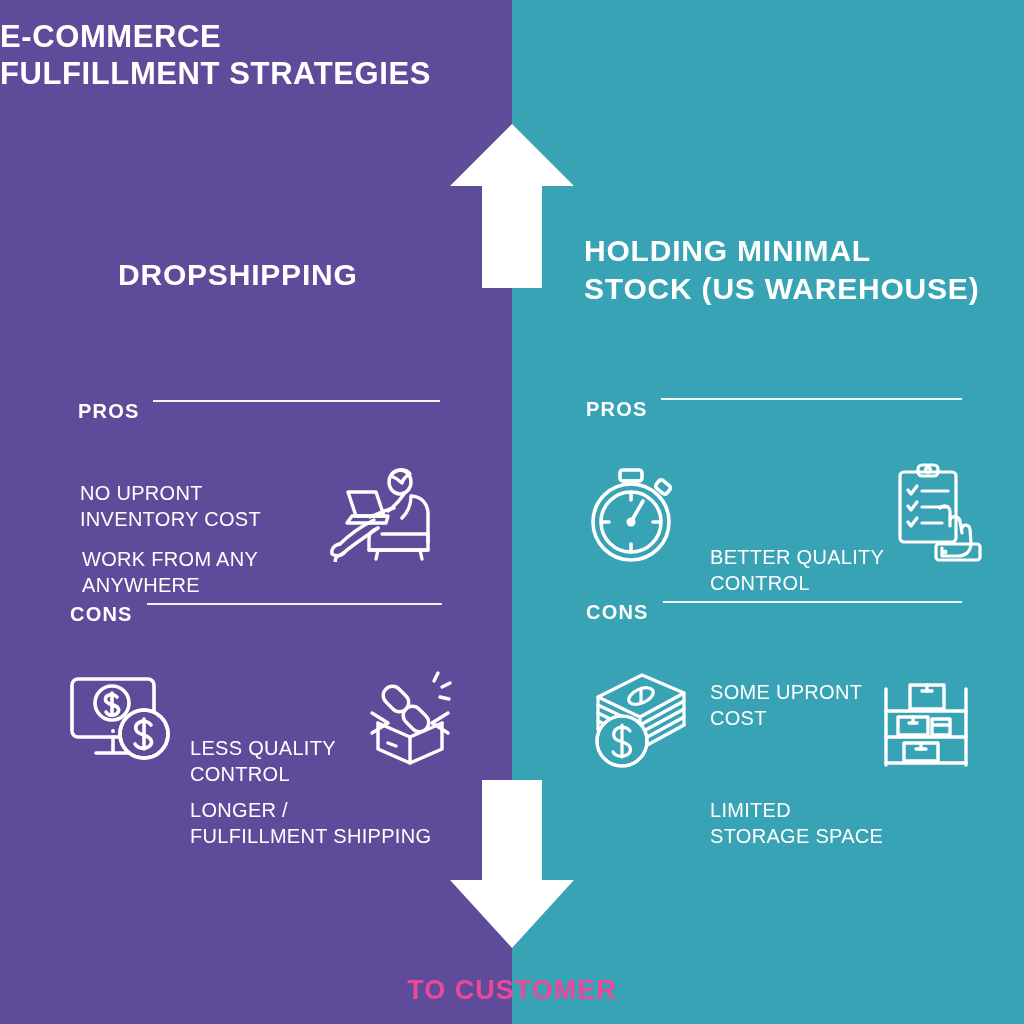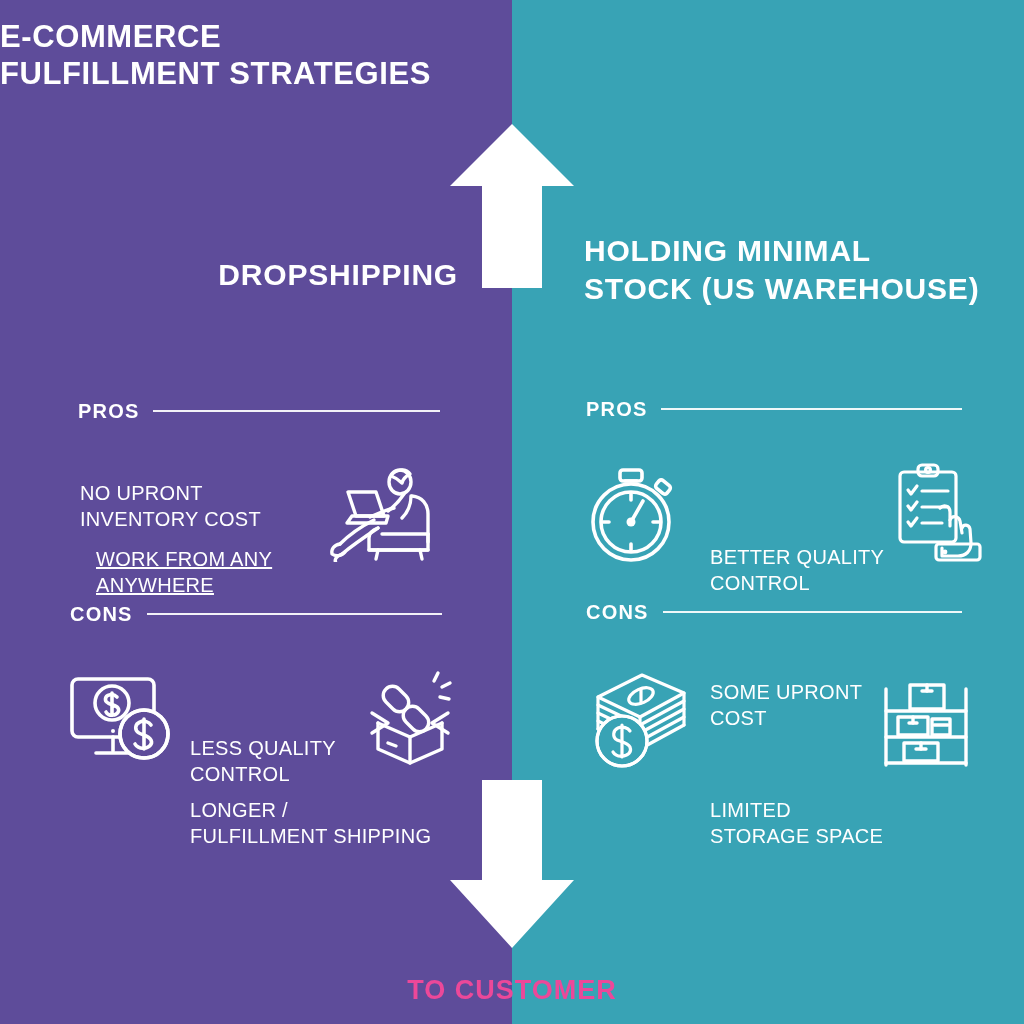--- a/index.html
+++ b/index.html
@@ -65,28 +65,28 @@
   
   .col-heading {
     position: absolute;
     color: #ffffff;
     font-weight: bold;
     font-size: 30px;
     letter-spacing: 0.8px;
     line-height: 38px;
     z-index: 4;
   }
-  #heading-left  { left: 128px; top: 256px; width: 330px; text-align: right; }
+  #heading-left  { left: 118px; top: 256px; width: 330px; }
   #heading-right { left: 584px; top: 232px; width: 400px; }
 
   
   .section { position: absolute; z-index: 3; }
   .section-head {
     display: flex;
-    align-items: center;
+    align-items: flex-start;
     gap: 14px;
     height: 22px;
   }
   .section-head .label {
     color: #ffffff;
     font-weight: bold;
     font-size: 20px;
     letter-spacing: 1.2px;
     white-space: nowrap;
   }
@@ -175,21 +175,21 @@
       <span class="label">PROS</span>
       <span class="rule"></span>
     </div>
     <div class="section-body">
 
       <div class="item-text" style="left:2px; top:44px; width:210px;">
         <div>NO UPRONT</div>
         <div>INVENTORY COST</div>
       </div>
 
-      <div class="item-text" style="left:18px; top:110px; width:220px;text-decoration:underline;">
+      <div class="item-text" style="left:4px; top:110px; width:220px;">
         <div>WORK FROM ANY</div>
         <div>ANYWHERE</div>
       </div>
 
       <div class="icon-box" style="left:238px; top:22px; width:124px; height:104px;">
         <svg viewBox="0 0 124 104" xmlns="http://www.w3.org/2000/svg" fill="none" stroke="#ffffff" stroke-width="3.4" stroke-linecap="round" stroke-linejoin="round">
 
           <path d="M84 12 a11 12 0 0 1 11 12 a11 12 0 0 1 -11 12 a11 12 0 0 1 -11 -12 a11 12 0 0 1 11 -12 z"></path>
 
           <path d="M75 18 c4 -7 15 -8 19 -2 c-4 2 -7 5 -8 9 c-4 -4 -8 -6 -11 -7 z"></path>

